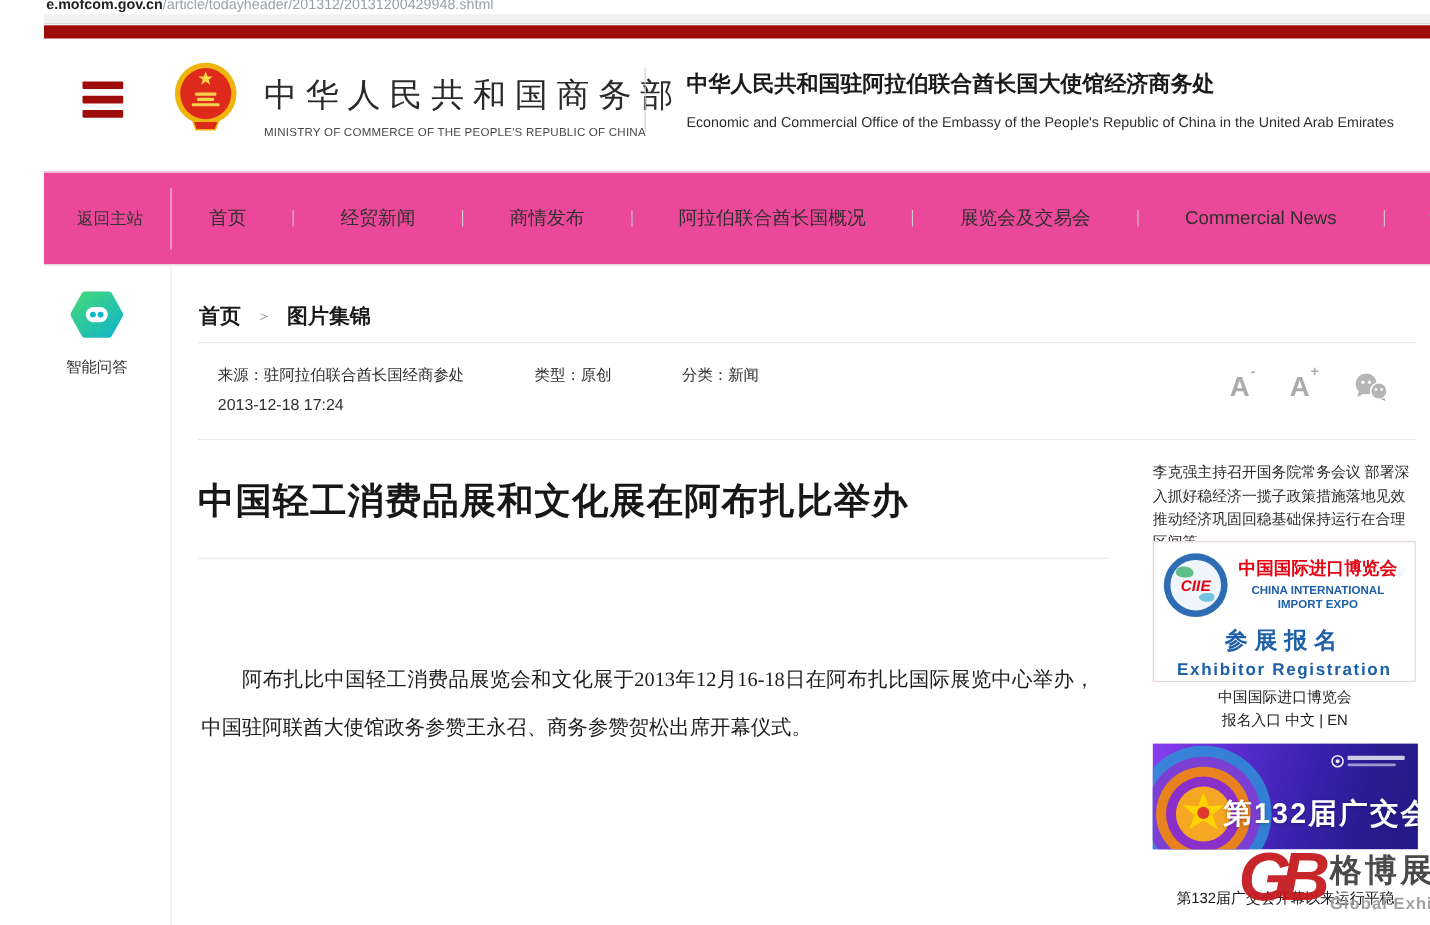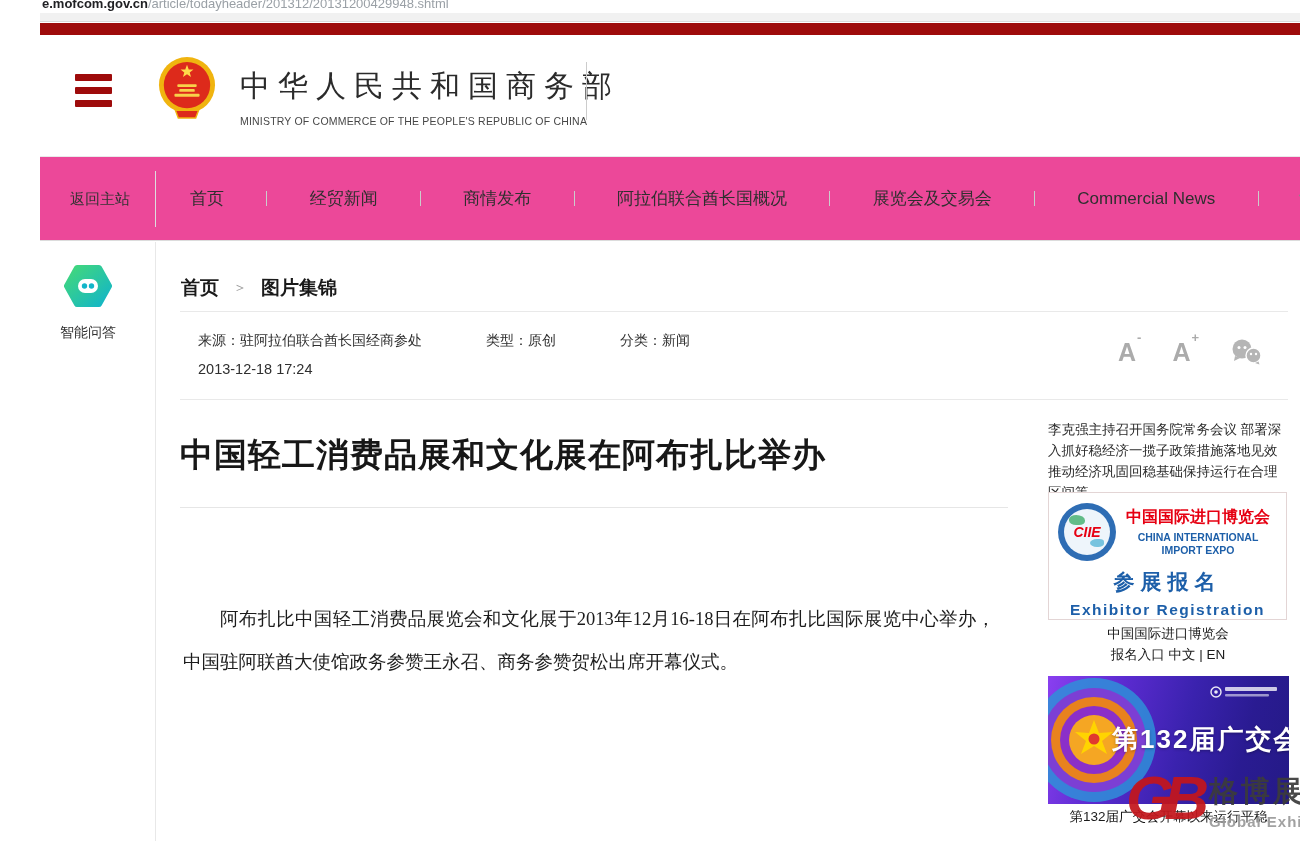--- a/index.html
+++ b/index.html
@@ -70,21 +70,21 @@
   .ciie-logo-inner::before{content:"";position:absolute;left:5px;top:6px;width:16px;height:10px;background:#3fae6c;border-radius:50% 60% 40% 50%;opacity:.8;}
   .ciie-logo-inner::after{content:"";position:absolute;right:6px;bottom:8px;width:14px;height:8px;background:#58b6d8;border-radius:60% 40% 50% 60%;opacity:.8;}
   .ciie-logo-text{font-size:14px;font-weight:bold;color:var(--ciie-red);font-style:italic;position:relative;z-index:1;}
   .ciie-titles{flex:1;text-align:center;}
   .ciie-cn{color:var(--ciie-red);font-weight:bold;font-size:16px;white-space:nowrap;}
   .ciie-en{color:var(--ciie-blue);font-weight:bold;font-size:10.5px;line-height:13px;margin-top:3px;}
   .ciie-cta-cn{text-align:center;color:var(--ciie-blue);font-weight:bold;font-size:21px;letter-spacing:6px;margin-top:7px;}
   .ciie-cta-en{text-align:center;color:var(--ciie-blue);font-weight:bold;font-size:15.5px;letter-spacing:1.5px;margin-top:5px;}
   .ciie-caption{position:absolute;left:1008px;top:623px;width:240px;text-align:center;font-size:13.5px;line-height:21px;color:#1a1a1a;cursor:pointer;}
 
-  .canton-banner{position:absolute;left:1008px;top:676px;width:241px;height:128px;overflow:hidden;cursor:pointer;
+  .canton-banner{position:absolute;left:1008px;top:676px;width:241px;height:96px;overflow:hidden;cursor:pointer;
                  background:linear-gradient(105deg,#8a3ff0 0%,#5b2bd0 28%,#3a22ae 55%,#2a1b92 78%,#241a86 100%);}
   .canton-flower{position:absolute;left:-20px;top:-8px;}
   .canton-text{position:absolute;left:64px;top:46px;font-size:26px;font-weight:bold;color:#fff;letter-spacing:2px;white-space:nowrap;text-shadow:0 1px 3px rgba(0,0,0,.3);}
   .canton-logo{position:absolute;right:9px;top:9px;display:flex;align-items:center;gap:4px;opacity:.9;}
   .canton-caption{position:absolute;left:1008px;top:808px;width:241px;text-align:center;font-size:13.5px;color:#1a1a1a;}
 
   
   .scroll-line{position:absolute;left:1281px;top:305px;width:1px;height:536px;background:#e3e3e3;}
   .scroll-dash{position:absolute;left:1285px;width:13px;height:2px;background:#ccc;}
 
@@ -121,20 +121,24 @@
     </svg>
   </div>
 
   <div class="ministry">
     <div class="ministry-cn">中华人民共和国商务部</div>
     <div class="ministry-en">MINISTRY OF COMMERCE OF THE PEOPLE'S REPUBLIC OF CHINA</div>
   </div>
 
   <div class="header-divider"></div>
 
+  <div class="office">
+    <div class="office-cn">中华人民共和国驻阿拉伯联合酋长国大使馆经济商务处</div>
+    <div class="office-en">Economic and Commercial Office of the Embassy of the People's Republic of China in the United Arab Emirates</div>
+  </div>
 
   <div class="nav">
     <div class="nav-back">返回主站</div>
     <div class="nav-tall-divider"></div>
     <div class="nav-items">
       <span class="nav-item">首页</span>
       <span class="nav-sep"></span>
       <span class="nav-item">经贸新闻</span>
       <span class="nav-sep"></span>
       <span class="nav-item">商情发布</span>

